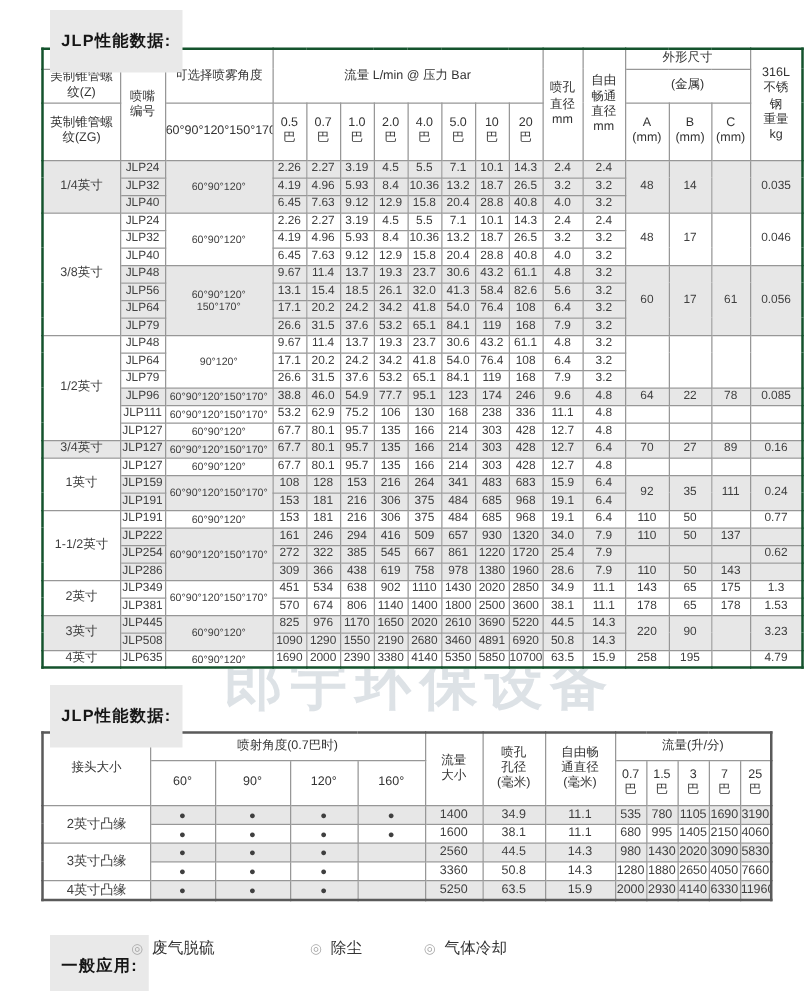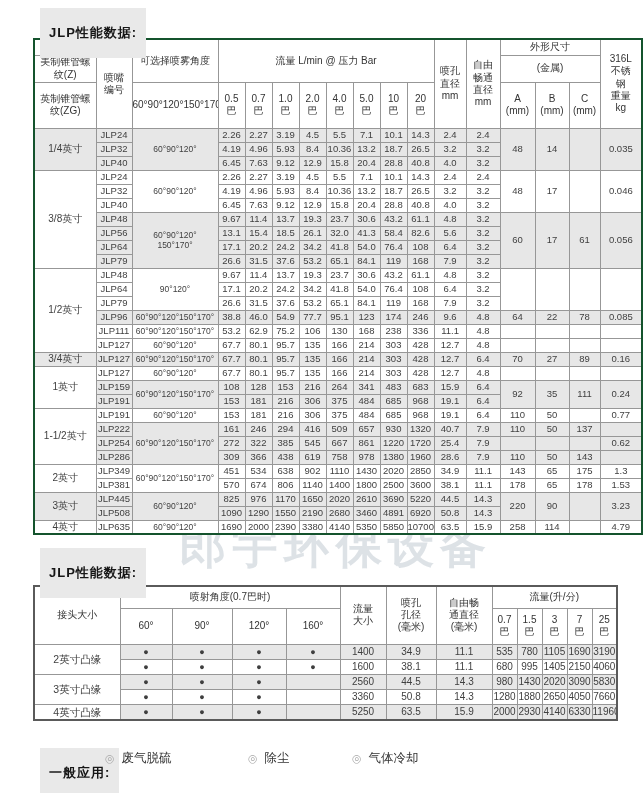--- a/index.html
+++ b/index.html
@@ -458,21 +458,21 @@
         <td class="sh">JLP222</td>
         <td rowspan="3" class="ang pre sh">60°90°120°150°170°</td>
         <td class="sh">161</td>
         <td class="sh">246</td>
         <td class="sh">294</td>
         <td class="sh">416</td>
         <td class="sh">509</td>
         <td class="sh">657</td>
         <td class="sh">930</td>
         <td class="sh">1320</td>
-        <td class="sh">40.7</td>
+        <td class="sh">34.0</td>
         <td class="sh">7.9</td>
         <td class="sh">110</td>
         <td class="sh">50</td>
         <td class="sh">137</td>
         <td class="sh"></td>
       </tr>
       <tr>
         <td class="sh">JLP254</td>
         <td class="sh">272</td>
         <td class="sh">322</td>
@@ -582,21 +582,21 @@
         <td>2000</td>
         <td>2390</td>
         <td>3380</td>
         <td>4140</td>
         <td>5350</td>
         <td>5850</td>
         <td>10700</td>
         <td>63.5</td>
         <td>15.9</td>
         <td rowspan="1">258</td>
-        <td rowspan="1">114</td>
+        <td rowspan="1">195</td>
         <td rowspan="1"></td>
         <td rowspan="1">4.79</td>
       </tr>
     </tbody>
 </table>
 
 <div class="sec-title" id="title2">JLP性能数据:</div>
 
 <table id="t2">
   <colgroup>
@@ -719,14 +719,14 @@
         <td class="sh">6330</td>
         <td class="sh">11960</td>
       </tr>
     </tbody>
 </table>
 
 <div class="sec-title" id="title3">一般应用:</div>
 <div class="apps">
   <span class="app-item" style="left:105px"><span class="bullet">◎</span><span>废气脱硫</span></span>
   <span class="app-item" style="left:248px"><span class="bullet">◎</span><span>除尘</span></span>
-  <span class="app-item" style="left:352px"><span class="bullet">◎</span><span>气体冷却</span></span>
+  <span class="app-item" style="left:339px"><span class="bullet">◎</span><span>气体冷却</span></span>
 </div>
 
 </body></html>

